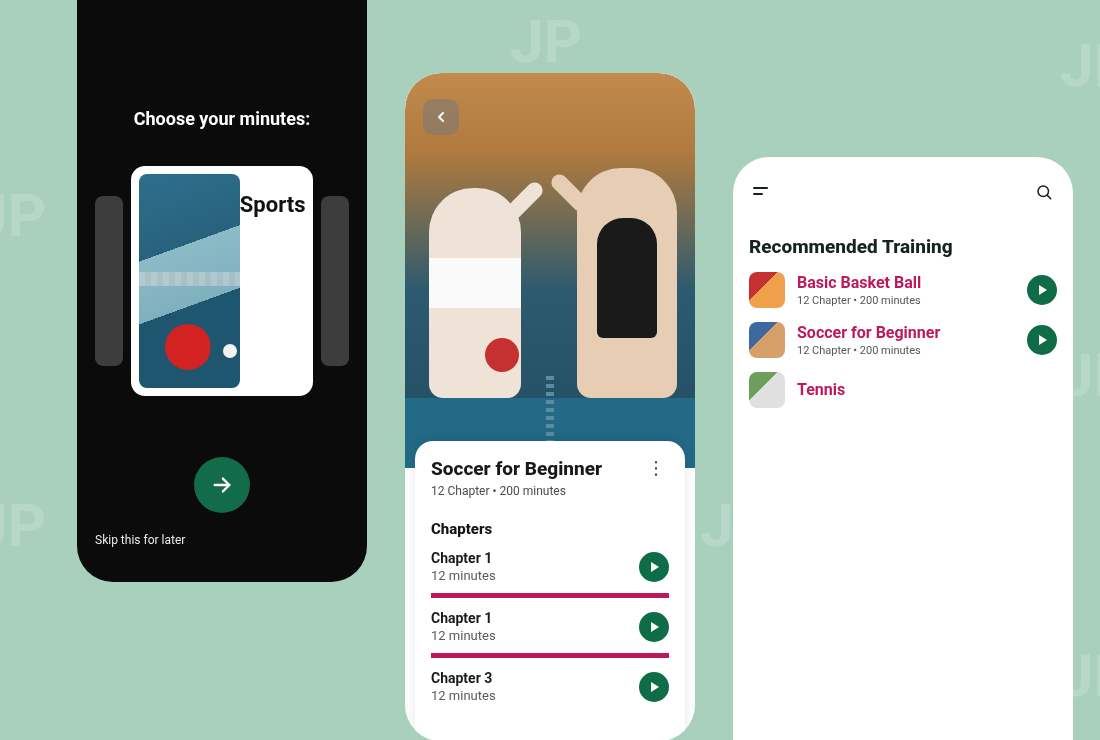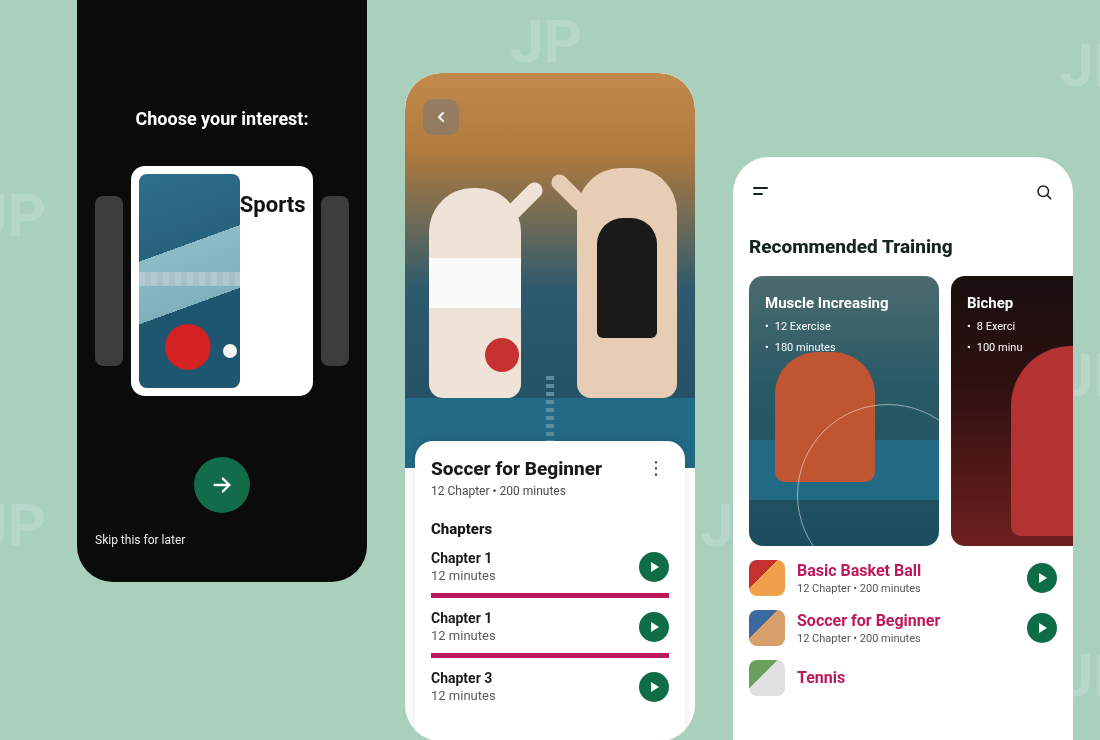--- a/index.html
+++ b/index.html
@@ -249,21 +249,21 @@
 
 <div class="watermark" style="left:-26px;top:180px">JP</div>
 <div class="watermark" style="left:-26px;top:490px">JP</div>
 <div class="watermark" style="left:510px;top:6px">JP</div>
 <div class="watermark" style="left:700px;top:490px">JP</div>
 <div class="watermark" style="left:1060px;top:30px">JP</div>
 <div class="watermark" style="left:1060px;top:340px">JP</div>
 <div class="watermark" style="left:1060px;top:640px">JP</div>
 
 <div class="screen1">
-  <div class="title">Choose your interest:</div>
+  <div class="title">Choose your minutes:</div>
   <div class="card-row">
     <div class="side-card"></div>
     <div class="main-card">
       <div class="thumb">
         <div class="paddle"></div>
           <div class="ball1"></div>
           <div class="ball2"></div>
       </div>
       <div class="label">Sports</div>
     </div>
@@ -337,35 +337,20 @@
     </div>
     <div class="search-icon">
       <svg width="18" height="18" viewBox="0 0 24 24" fill="none" stroke="#14241d" stroke-width="2" stroke-linecap="round">
           <circle cx="11" cy="11" r="7"></circle>
           <line x1="21" y1="21" x2="16.5" y2="16.5"></line>
         </svg>
     </div>
   </div>
 
   <div class="section-title">Recommended Training</div>
-  <div class="reco-row">
-    <div class="reco-card c1">
-      <div class="tbl"></div>
-        <div class="person"></div>
-      <div class="reco-title">Muscle Increasing</div>
-      <div class="reco-li">12 Exercise</div>
-      <div class="reco-li">180 minutes</div>
-    </div>
-    <div class="reco-card c2">
-      <div class="person"></div>
-      <div class="reco-title">Bichep</div>
-      <div class="reco-li">8 Exerci</div>
-      <div class="reco-li">100 minu</div>
-    </div>
-  </div>
 
 
   <div class="list-row">
     <div class="list-thumb t1"></div>
     <div style="min-width:0;flex:1">
       <div class="list-title">Basic Basket Ball</div>
       <div class="list-sub">12 Chapter • 200 minutes</div>
     </div>
     <div class="play-btn"></div>
   </div>

